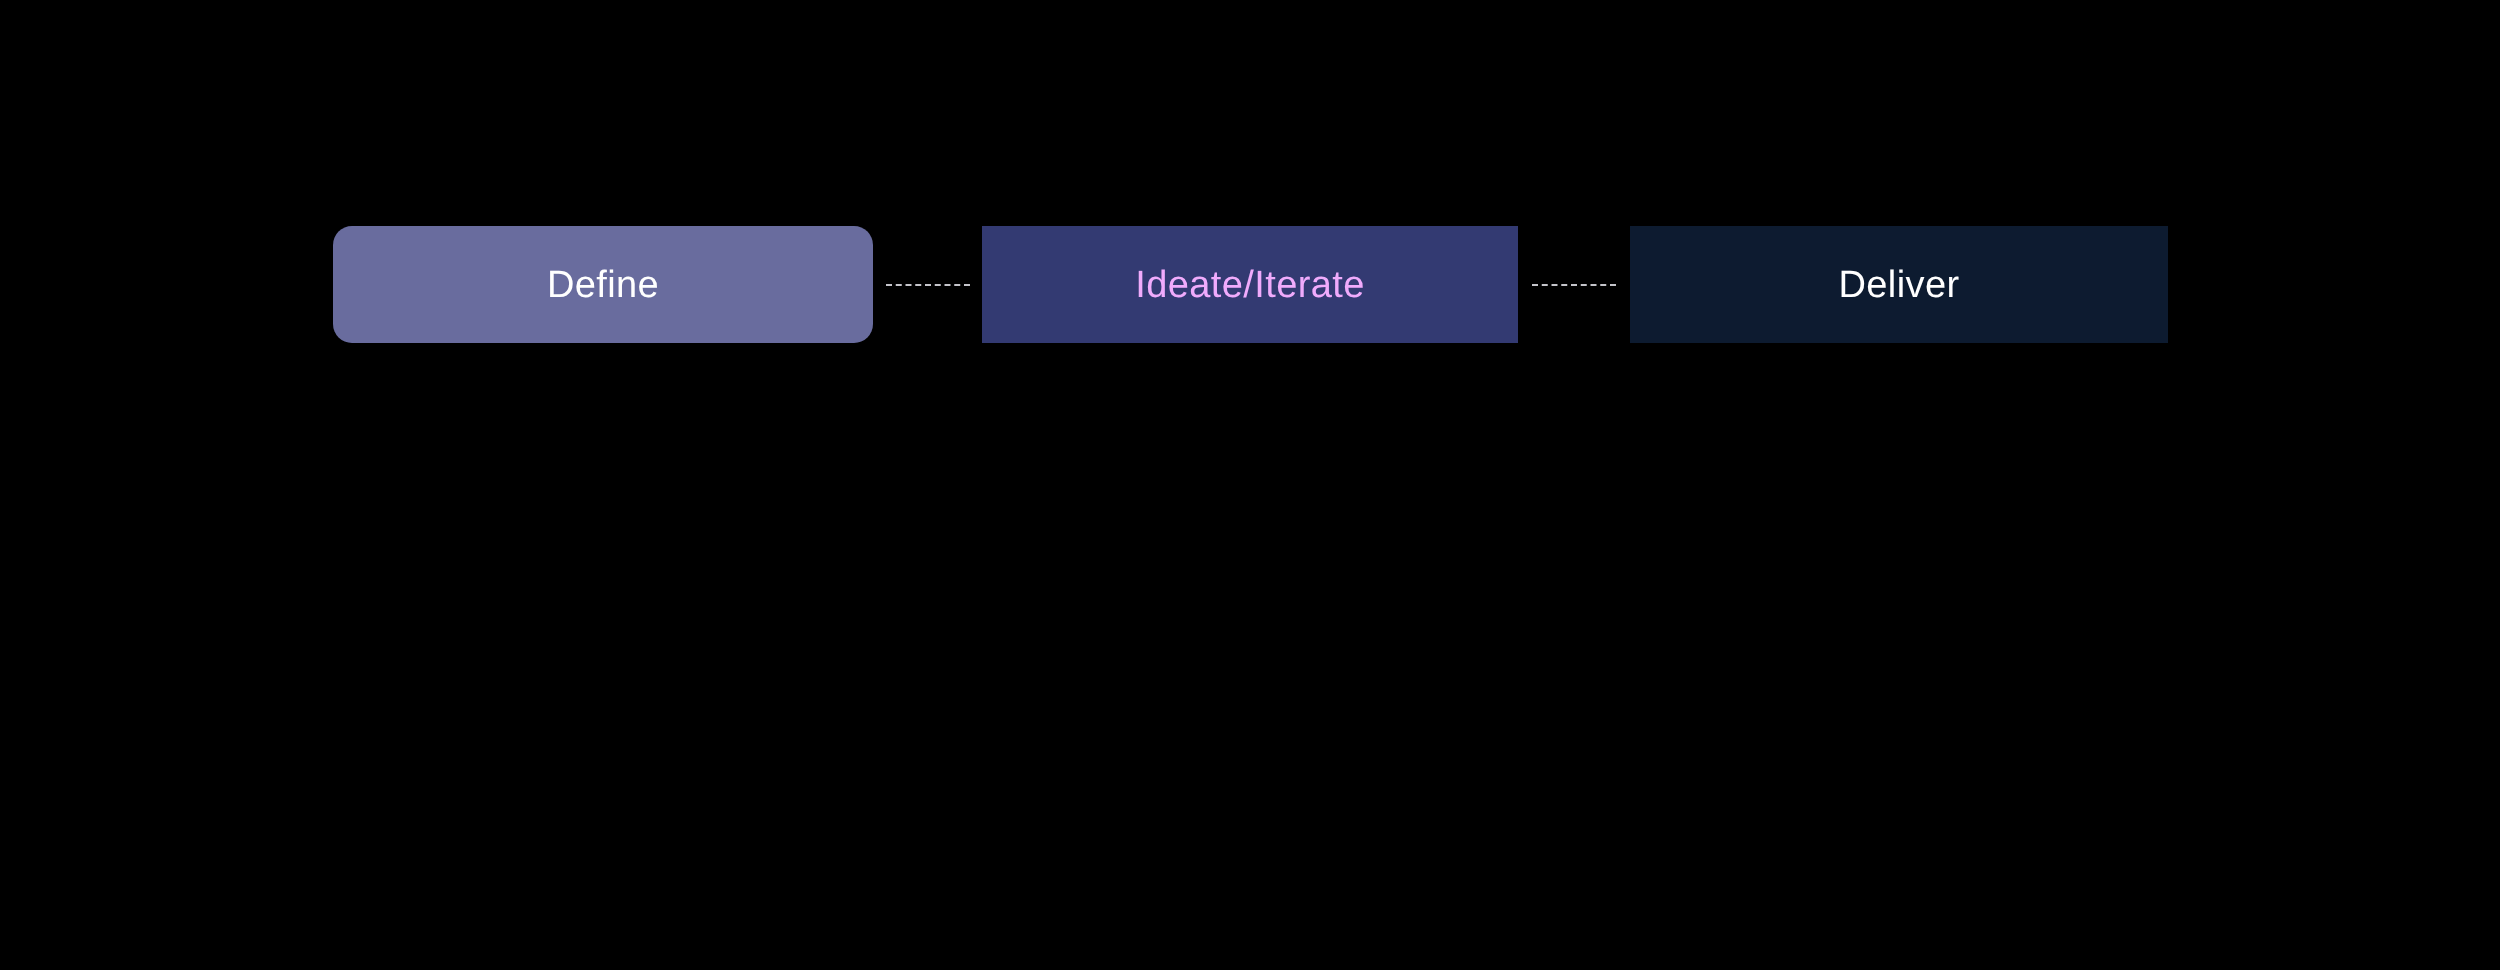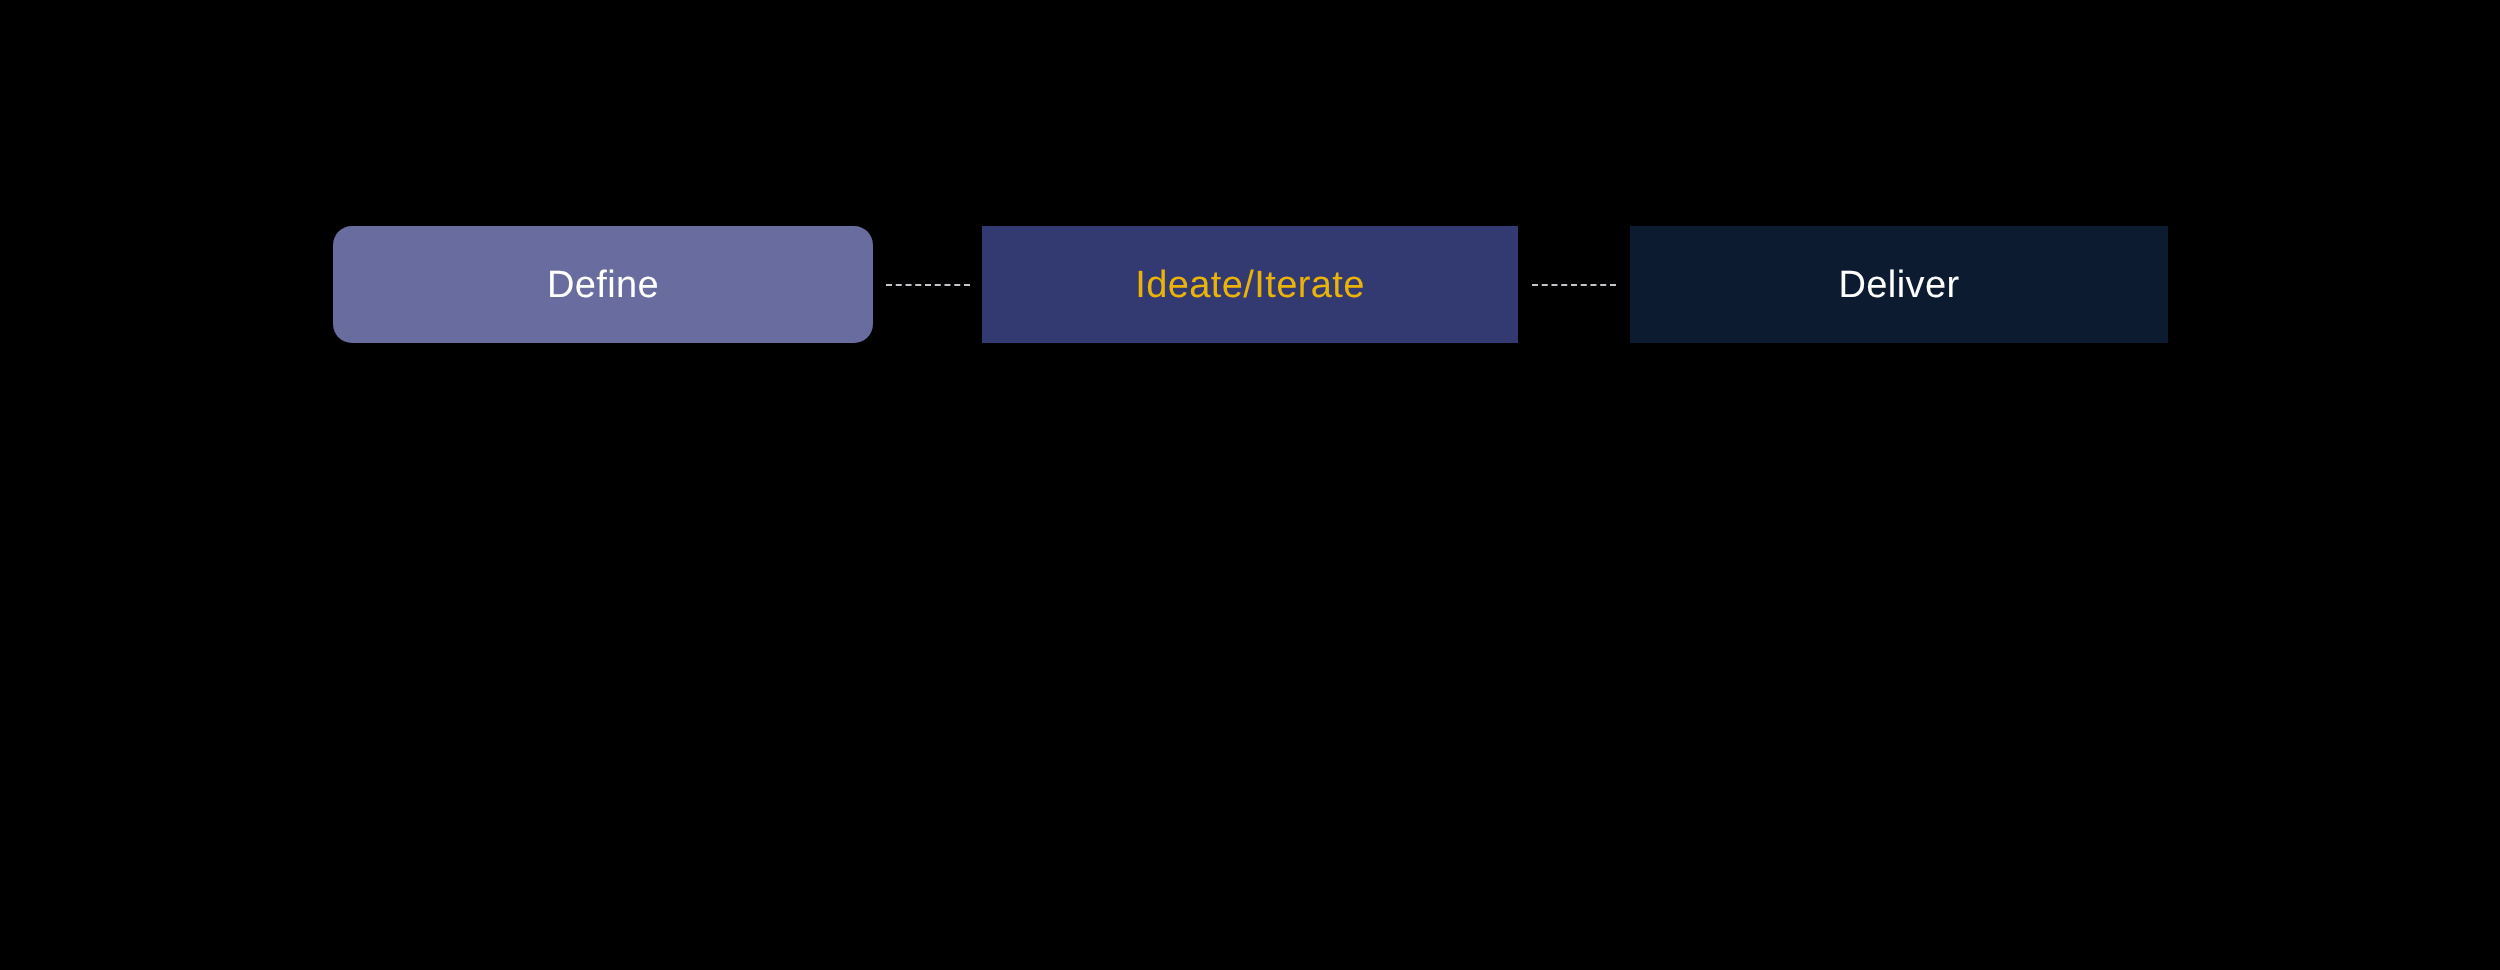--- a/index.html
+++ b/index.html
@@ -89,21 +89,21 @@
 
     <div class="stage-box s0" style="background: rgb(105, 108, 158);">
       <span class="stage-label" style="color: rgb(255, 255, 255);">Define</span>
     </div>
 
     <div class="connector c0">
       <div class="connector-line" style="border-top-color: rgb(213, 213, 220); border-top-style: dashed;"></div>
     </div>
 
     <div class="stage-box s1" style="background: rgb(51, 58, 114);">
-      <span class="stage-label" style="color: #eab308;">Ideate/Iterate</span>
+      <span class="stage-label" style="color: #f0abfc;">Ideate/Iterate</span>
     </div>
 
     <div class="connector c1">
       <div class="connector-line" style="border-top-color: rgb(213, 213, 220); border-top-style: dashed;"></div>
     </div>
 
     <div class="stage-box s2" style="background: rgb(13, 27, 48);">
       <span class="stage-label" style="color: rgb(255, 255, 255);">Deliver</span>
     </div>
 

